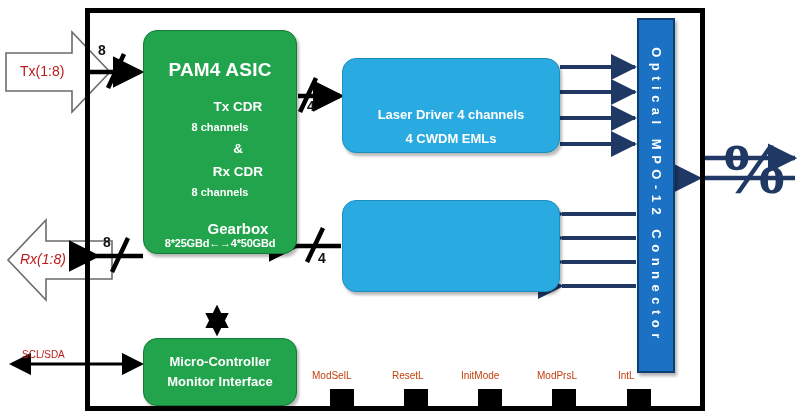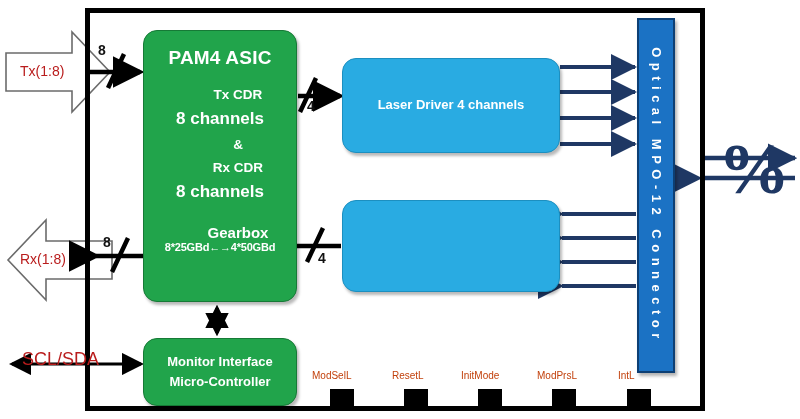--- a/index.html
+++ b/index.html
@@ -32,37 +32,37 @@
     background: #000000;
   }
 
   
   .block {
     box-sizing: border-box;
     border-radius: 14px;
     display: flex;
     flex-direction: column;
     align-items: center;
-    justify-content: center;
+    justify-content: flex-end;
     color: #ffffff;
     text-align: center;
     box-shadow: 2px 3px 3px rgba(0,0,0,0.28);
   }
   .block.green { background: #21a44b; border: 1.5px solid #167a36; }
   .block.blue  { background: #29abe2; border: 1.5px solid #1c8fc0; }
 
   #asic-block {
     left: 143px; top: 30px;
-    width: 154px; height: 272px;
+    width: 154px; height: 224px;
     justify-content: flex-start;
-    padding-top: 16px;
+    padding-top: 28px;
   }
   #asic-title { font-size: 19px; font-weight: 600; letter-spacing: .2px; }
   .asic-line { font-size: 13.5px; font-weight: 600; margin-left: 36px; }
-  .asic-sub  { font-size: 17px; font-weight: 600; }
+  .asic-sub  { font-size: 11px; font-weight: 600; }
   #gearbox-detail { font-size: 11px; font-weight: 700; letter-spacing: -.2px; }
 
   #mcu-block {
     left: 143px; top: 338px;
     width: 154px; height: 68px;
     justify-content: center;
   }
   .mcu-line { font-size: 13px; font-weight: 700; line-height: 1.55; }
 
   #laser-block {
@@ -93,22 +93,22 @@
     font-weight: 600;
     white-space: nowrap;
     letter-spacing: 5.5px;
     transform: rotate(90deg);
   }
 
   
   .txt { color: #b91c1c; white-space: nowrap; }
   #tx-label, #rx-label { font-size: 14px; left: 20px; }
   #tx-label { top: 63px; }
-  #rx-label { top: 251px; }
-  #scl-label { font-size: 18px; left: 22px; top: 349px; }
+  #rx-label { top: 251px; font-style: italic; }
+  #scl-label { font-size: 10px; left: 22px; top: 349px; }
 
   .bus-num { font-size: 14px; font-weight: 600; color: #111; }
   .pin-label { font-size: 10px; color: #c2410c; }
 
   
   .pin-pad {
     height: 18px; width: 24px;
     background: #000000;
     top: 389px;
   }
@@ -201,26 +201,27 @@
     <div class="asic-line" style="margin-top:18px">Tx CDR</div>
     <div class="asic-sub" style="margin-top:7px">8 channels</div>
     <div class="asic-line" style="margin-top:8px">&amp;</div>
     <div class="asic-line" style="margin-top:8px">Rx CDR</div>
     <div class="asic-sub" style="margin-top:7px">8 channels</div>
     <div class="asic-line" style="margin-top:22px;font-size:15px">Gearbox</div>
     <div id="gearbox-detail" style="">8*25GBd←→4*50GBd</div>
   </div>
 
   <div class="abs block green" id="mcu-block">
+    <div class="mcu-line">Micro-Controller</div>
     <div class="mcu-line">Monitor Interface</div>
-    <div class="mcu-line">Micro-Controller</div>
   </div>
 
   <div class="abs block blue" id="laser-block">
     <div class="blue-line">Laser Driver 4 channels</div>
+    <div class="blue-line">4 CWDM EMLs</div>
   </div>
 
   <div class="abs block blue" id="tia-block">
   </div>
 
   <div class="abs" id="mpo-connector">
     <div id="mpo-label">Optical MPO-12 Connector</div>
   </div>
 
   <div class="abs" style="left:718px; top:133px; font-size:72px; font-weight:700; color:#1f3864; line-height:1; font-family:'Liberation Serif', serif;">%</div>

